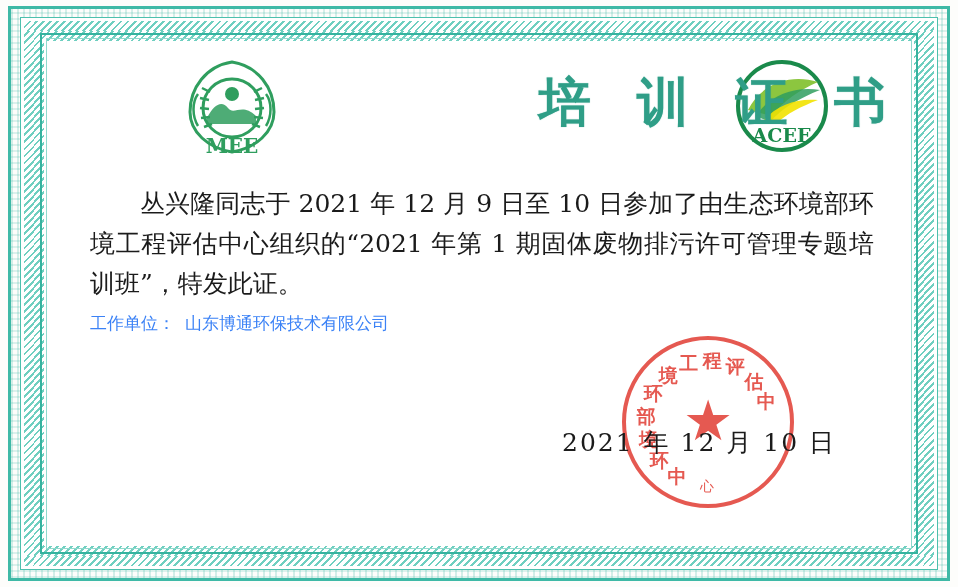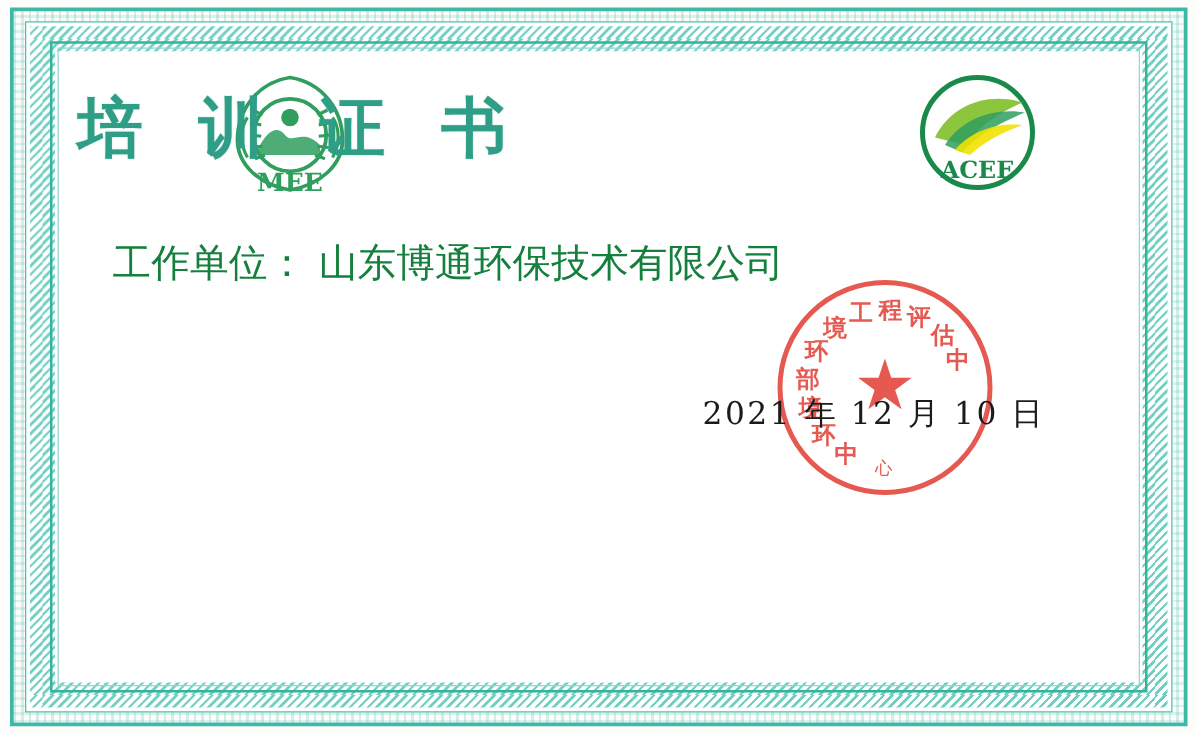--- a/index.html
+++ b/index.html
@@ -113,50 +113,49 @@
   }
   .acee-logo {
     position: absolute;
     right: 60px;
     top: 10px;
     width: 120px;
     height: 100px;
   }
   .cert-title {
     position: absolute;
-    left: 6px;
+    left: 16px;
     right: 0;
     top: 22px;
-    text-align: left;
+    text-align: right;
     font-size: 52px;
     letter-spacing: 16px;
     color: #2f9e87;
     font-weight: bold;
-    font-family: Liberation Serif, serif;
+    font-family: Liberation Sans, sans-serif;
     text-shadow: 0 0 1px rgba(47,158,135,0.6);
   }
   
   .body-text {
     margin-top: 18px;
     padding: 0 28px 0 34px;
     font-size: 25px;
     line-height: 40px;
     color: #1b1b1b;
     text-align: justify;
     font-family: "DejaVu Serif", "Liberation Serif", serif;
   }
   .para {
     text-indent: 50px;
     margin: 0;
   }
   .field-line {
-    margin-top: 26px;
-    font-size: 31px;
+    font-size: 17px;
     line-height: 38px;
-    color: #15803d;
+    color: #3b82f6;
     font-family: "DejaVu Serif", "Liberation Serif", serif;
   }
   .field-label {
     display: inline;
   }
   .field-value {
     display: inline;
     margin-left: 10px;
   }
   
@@ -269,20 +268,21 @@
         <path d="M26 54 C40 26 70 18 96 26 C78 34 62 44 50 60 Z" fill="#8cc63f"></path>
         <path d="M34 60 C48 38 74 30 98 34 C78 42 60 52 48 66 Z" fill="#2f9e5e" opacity="0.85"></path>
         <path d="M42 64 C56 48 76 42 96 44 C80 50 64 58 54 68 Z" fill="#f2e200" opacity="0.9"></path>
         <text x="60" y="86" font-size="19" font-weight="bold" fill="#1a8a4b" text-anchor="middle" font-family="DejaVu Serif, serif">ACEE</text>
       </svg>
 
       <div class="cert-title">培 训 证 书</div>
     </div>
 
     <div class="body-text">
+      <p class="para">丛兴隆同志于 2021 年 12 月 9 日至 10 日参加了由生态环境部环境工程评估中心组织的“2021 年第 1 期固体废物排污许可管理专题培训班”，特发此证。</p>
 
       <div class="field-line">
         <span class="field-label">工作单位：</span><span class="field-value">山东博通环保技术有限公司</span>
       </div>
 
     </div>
 
     <div class="footer">
       <div class="seal">
         <div class="seal-text">

